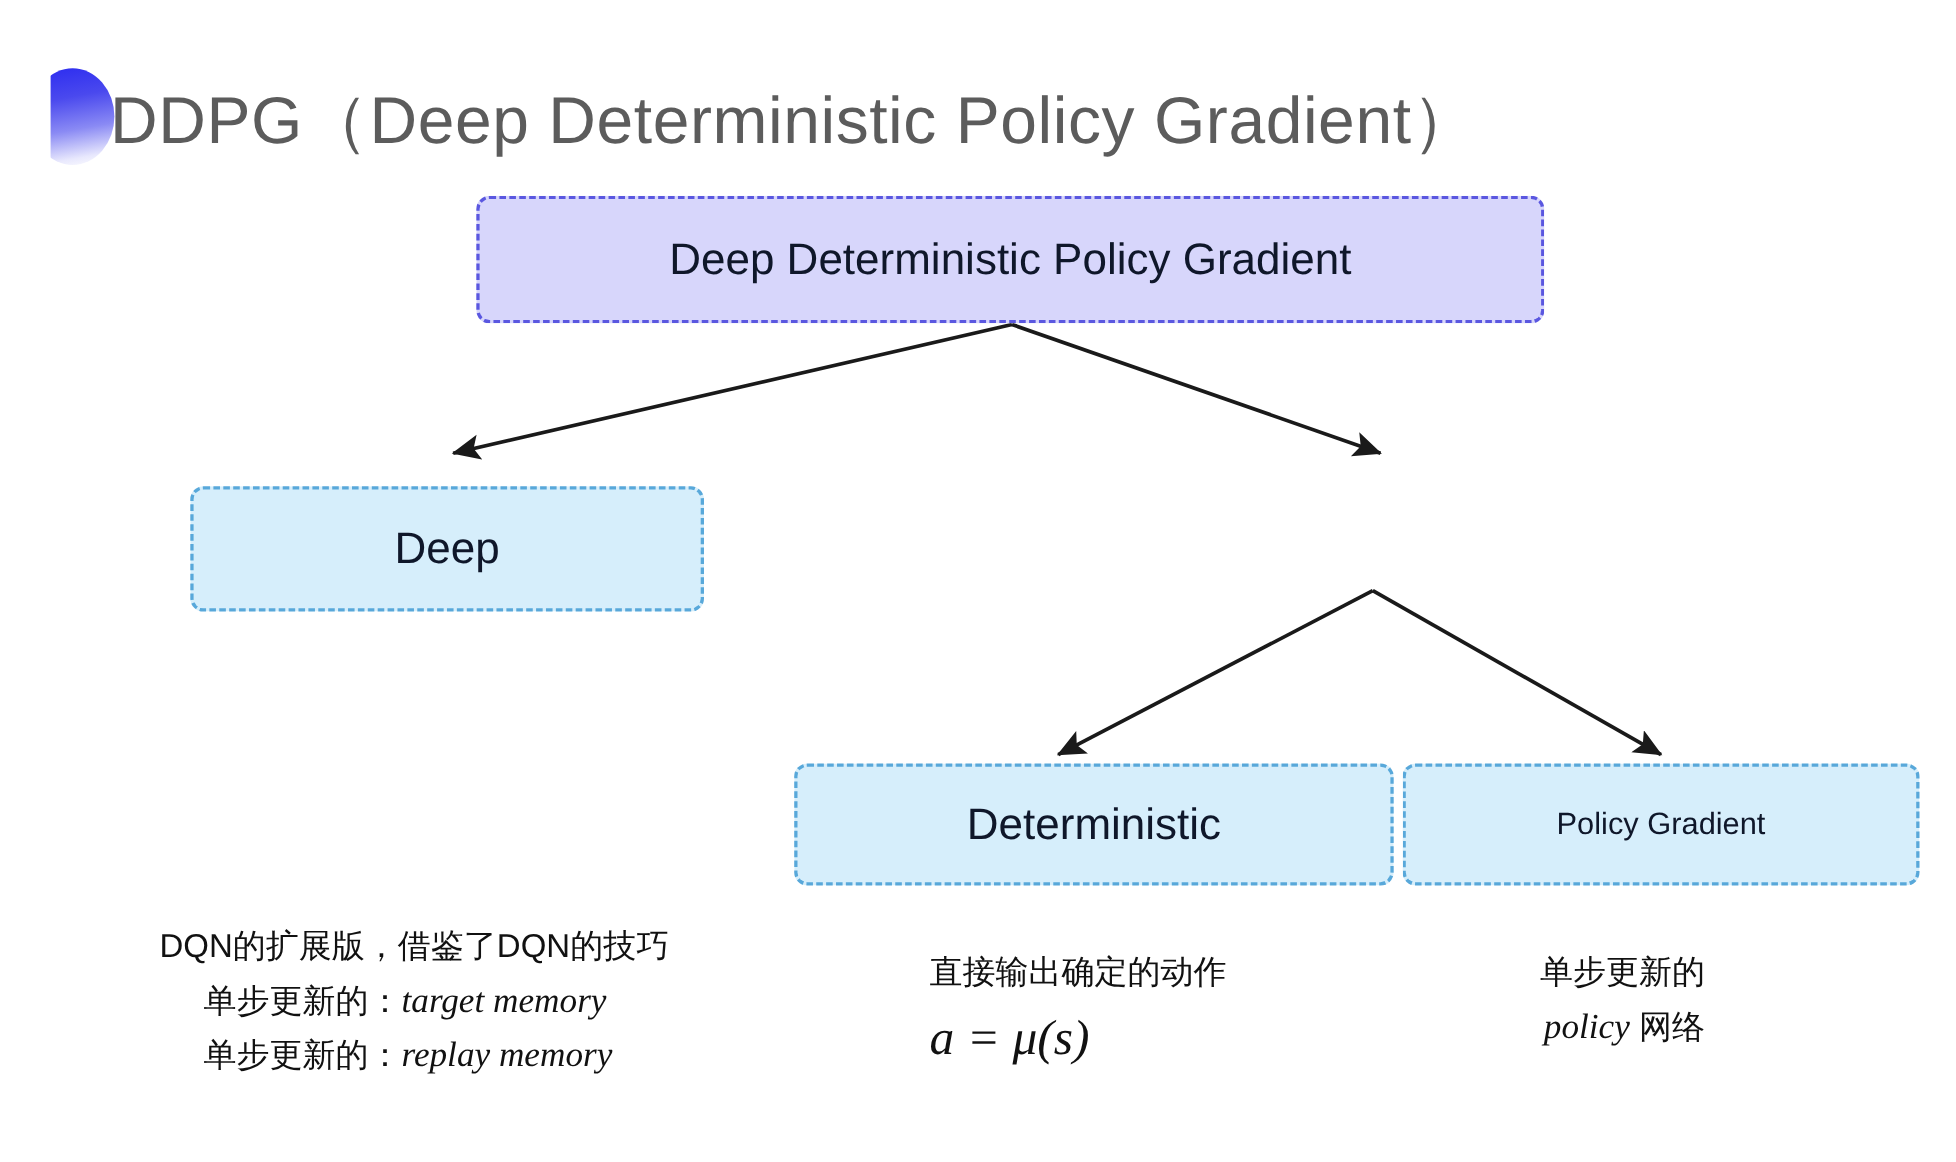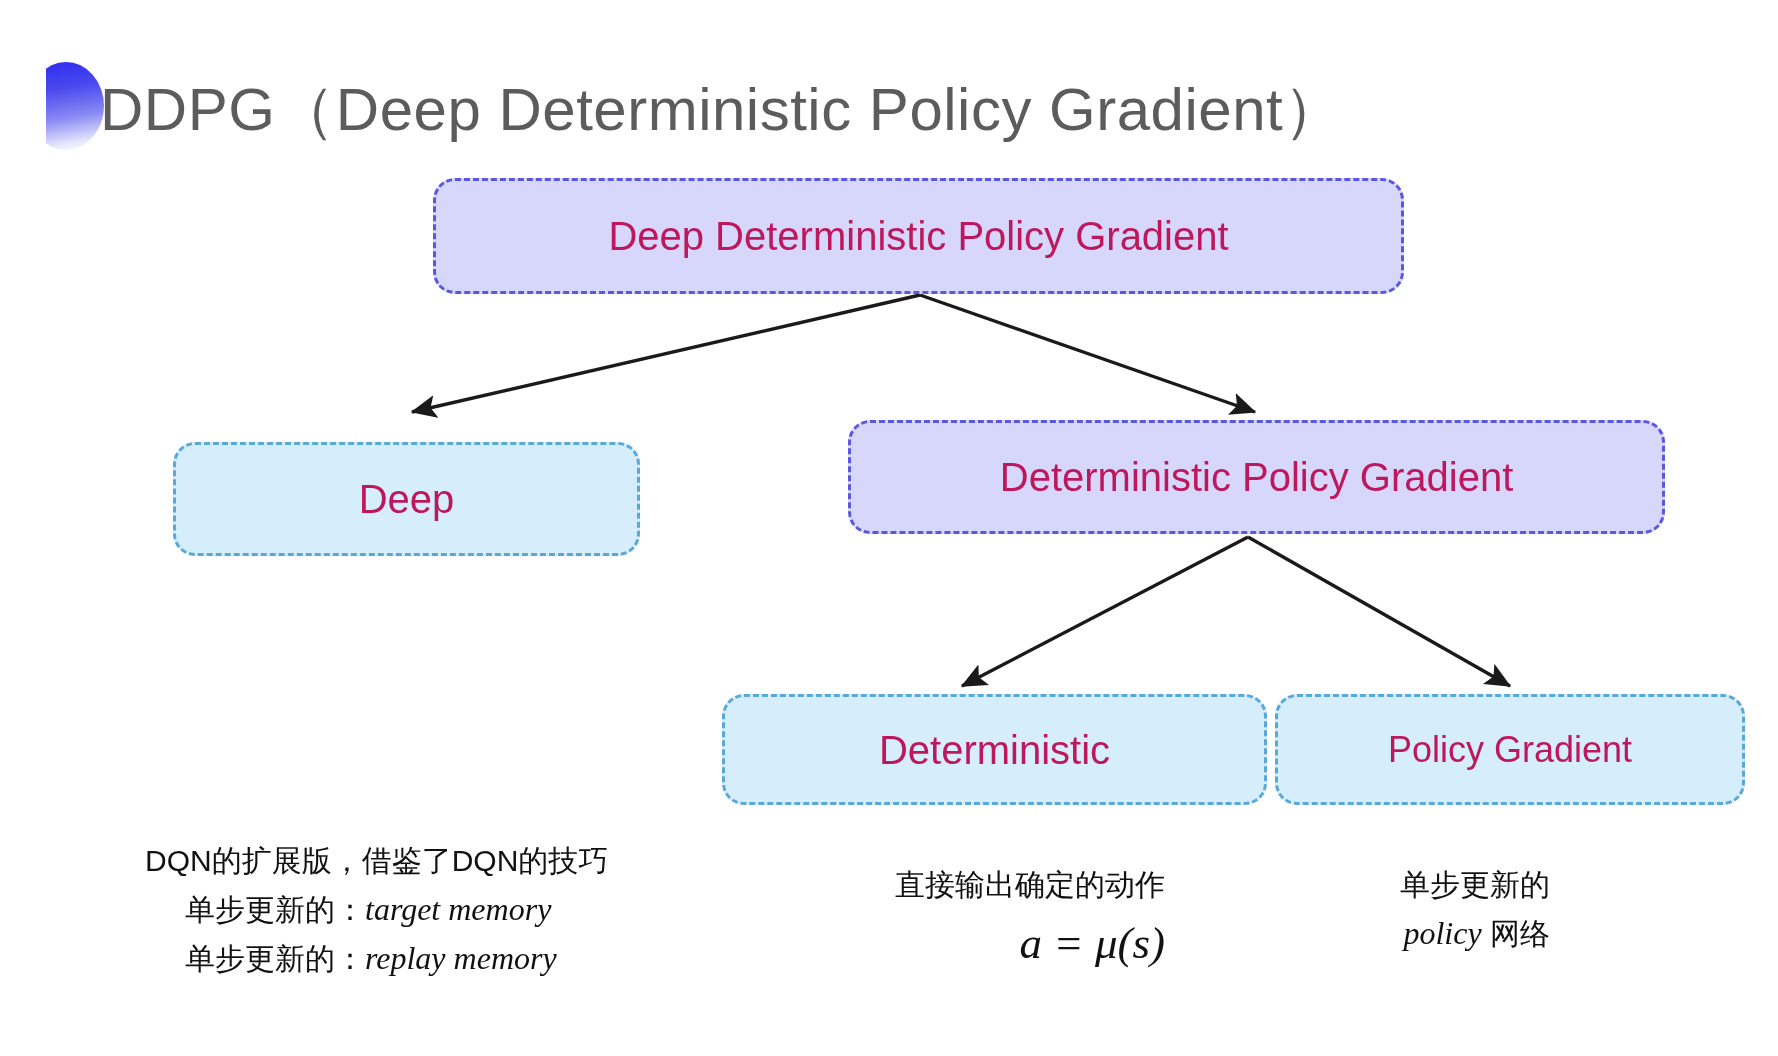--- a/index.html
+++ b/index.html
@@ -47,60 +47,60 @@
     font-family: "Liberation Sans", sans-serif;
   }
 
   
   .node {
     position: absolute;
     box-sizing: border-box;
     display: flex;
     align-items: center;
     justify-content: center;
-    border-radius: 22px;
+    border-radius: 12px;
     text-align: center;
     font-family: "Liberation Sans", sans-serif;
-    color: #be185d;
+    color: #0f172a;
     line-height: 1.15;
   }
   .node.purple {
     background: #d7d6fb;
     border: 3px dashed #5a57e0;
   }
   .node.cyan {
     background: #d6eefb;
     border: 3px dashed #58a8da;
   }
 
   #node-root  { left: 433px;  top: 178px; width: 971px; height: 116px; font-size: 40px; }
   #node-deep  { left: 173px;  top: 442px; width: 467px; height: 114px; font-size: 40px; }
   #node-dpg   { left: 848px;  top: 420px; width: 817px; height: 114px; font-size: 40px; }
   #node-det   { left: 722px;  top: 694px; width: 545px; height: 111px; font-size: 40px; }
-  #node-pg    { left: 1275px; top: 694px; width: 470px; height: 111px; font-size: 36px; }
+  #node-pg    { left: 1275px; top: 694px; width: 470px; height: 111px; font-size: 28px; }
 
   
   #arrows {
     position: absolute;
     left: 0; top: 0;
     width: 1778px;
     height: 1056px;
     pointer-events: none;
   }
 
   
   .caption {
     position: absolute;
     color: #111111;
     font-family: "Liberation Sans", sans-serif;
     line-height: 1.55;
     white-space: nowrap;
   }
   #caption-deep   { left: 145px;  top: 838px; font-size: 30px; }
-  #caption-det    { left: 845px;  top: 862px; font-size: 30px; text-align: right; width: 320px; }
+  #caption-det    { left: 845px;  top: 862px; font-size: 30px; text-align: left; width: 320px; }
   #caption-pg     { left: 1400px; top: 862px; font-size: 30px; text-align: right; }
 
   .cap-line { display: block; }
   .cap-indent { padding-left: 40px; }
   .mathit {
     font-family: "Liberation Serif", serif;
     font-style: italic;
     font-size: 32px;
   }
   .formula {
@@ -136,23 +136,20 @@
   </svg>
 
   <div class="node purple" id="node-root">
     <span>Deep Deterministic Policy Gradient</span>
   </div>
 
   <div class="node cyan" id="node-deep">
     <span>Deep</span>
   </div>
 
-  <div class="node purple" id="node-dpg">
-    <span>Deterministic Policy Gradient</span>
-  </div>
 
   <div class="node cyan" id="node-det">
     <span>Deterministic</span>
   </div>
 
   <div class="node cyan" id="node-pg">
     <span>Policy Gradient</span>
   </div>
 
   <div class="caption" id="caption-deep">

